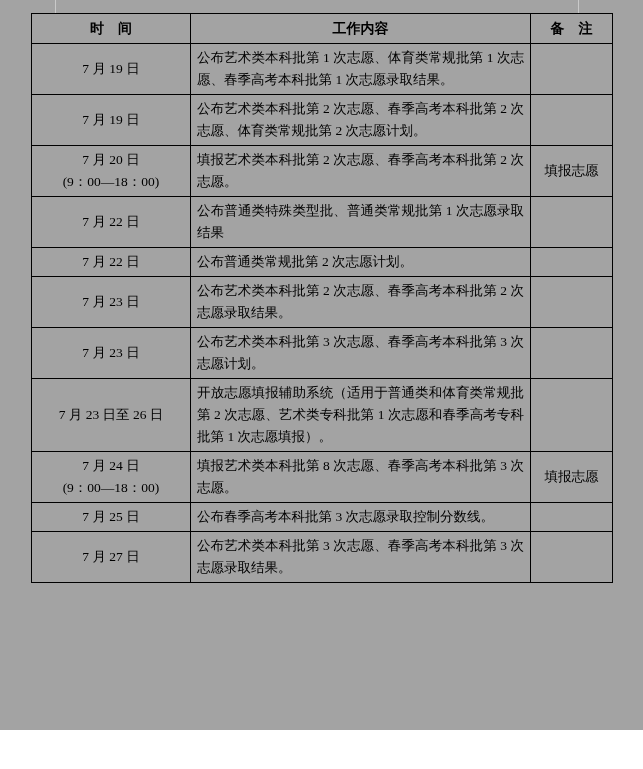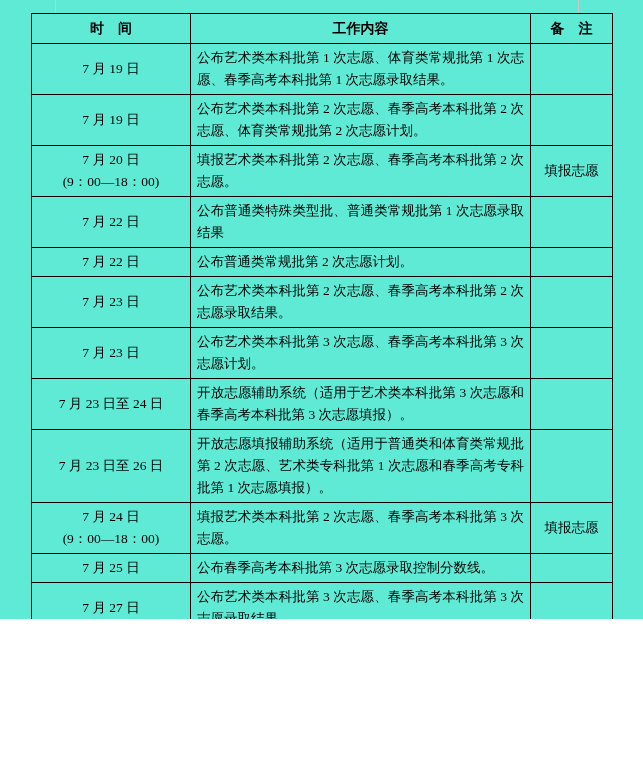--- a/index.html
+++ b/index.html
@@ -1,20 +1,20 @@
 <!DOCTYPE html>
 <html><head>
 <meta charset="utf-8">
 <style>
   html,body{margin:0;padding:0;}
   .page{
     position:relative;
     width:643px;
-    height:619px;
-    background:#5eead4;
+    height:730px;
+    background:#a3a3a3;
     overflow:hidden;
     font-family:"Liberation Serif","DejaVu Serif",serif;
     color:#000000;
   }
   .tick{
     position:absolute;
     top:0;
     width:1px;
     height:13px;
     background:#c9c9c9;
@@ -118,36 +118,31 @@
       <td class="content">公布艺术类本科批第 2 次志愿、春季高考本科批第 2 次志愿录取结果。</td>
       <td class="note"></td>
     </tr>
 
     <tr>
       <td class="time">7 月 23 日</td>
       <td class="content">公布艺术类本科批第 3 次志愿、春季高考本科批第 3 次志愿计划。</td>
       <td class="note"></td>
     </tr>
 
-    <tr>
-      <td class="time">7 月 23 日至 24 日</td>
-      <td class="content">开放志愿辅助系统（适用于艺术类本科批第 3 次志愿和春季高考本科批第 3 次志愿填报）。</td>
-      <td class="note"></td>
-    </tr>
 
     <tr>
       <td class="time">7 月 23 日至 26 日</td>
       <td class="content">开放志愿填报辅助系统（适用于普通类和体育类常规批第 2 次志愿、艺术类专科批第 1 次志愿和春季高考专科批第 1 次志愿填报）。</td>
       <td class="note"></td>
     </tr>
 
     <tr>
       <td class="time">7 月 24 日
 (9：00—18：00)</td>
-      <td class="content">填报艺术类本科批第 2 次志愿、春季高考本科批第 3 次志愿。</td>
+      <td class="content">填报艺术类本科批第 8 次志愿、春季高考本科批第 3 次志愿。</td>
       <td class="note">填报志愿</td>
     </tr>
 
 
     <tr>
       <td class="time">7 月 25 日</td>
       <td class="content">公布春季高考本科批第 3 次志愿录取控制分数线。</td>
       <td class="note"></td>
     </tr>
 

